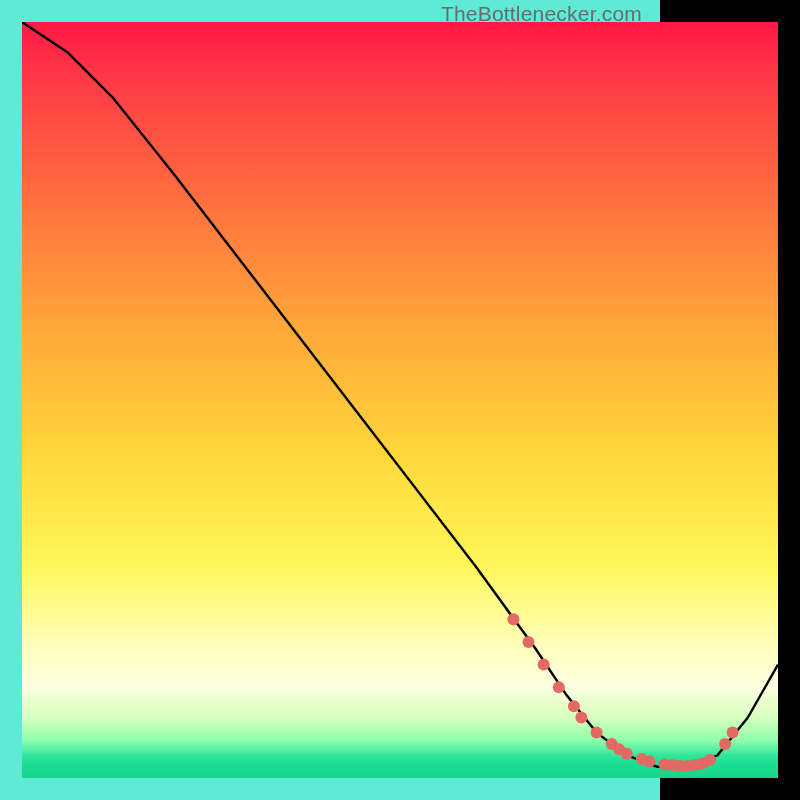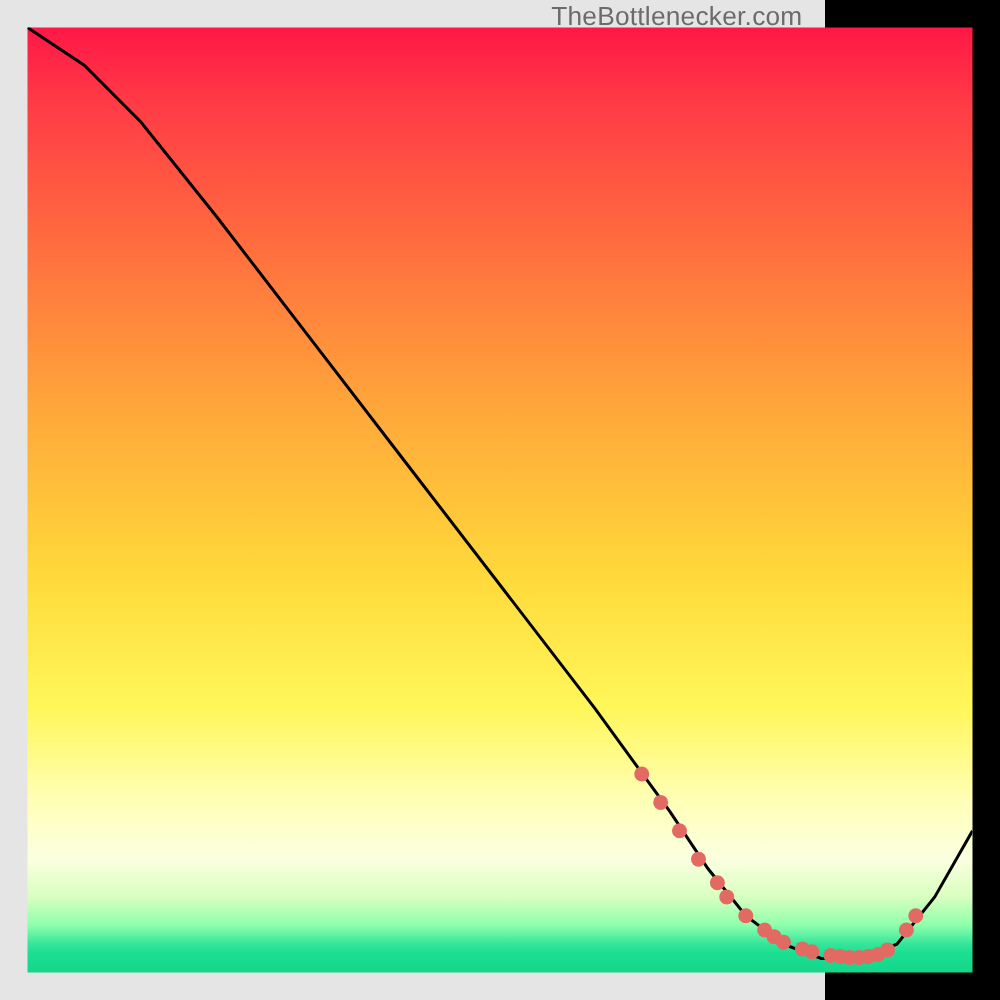--- a/index.html
+++ b/index.html
@@ -10,21 +10,21 @@
     background: #000;
     overflow: hidden;
     font-family: Arial, Helvetica, sans-serif;
   }
   .frame {
     position: absolute;
     top: 0;
     left: 0;
     width: 660px;
     height: 800px;
-    background: #e5e5e5;
+    background: #5eead4;
   }
   .plot {
     position: absolute;
     top: 22px;
     left: 22px;
     width: 756px;
     height: 756px;
     
     background: linear-gradient(
       to bottom,

